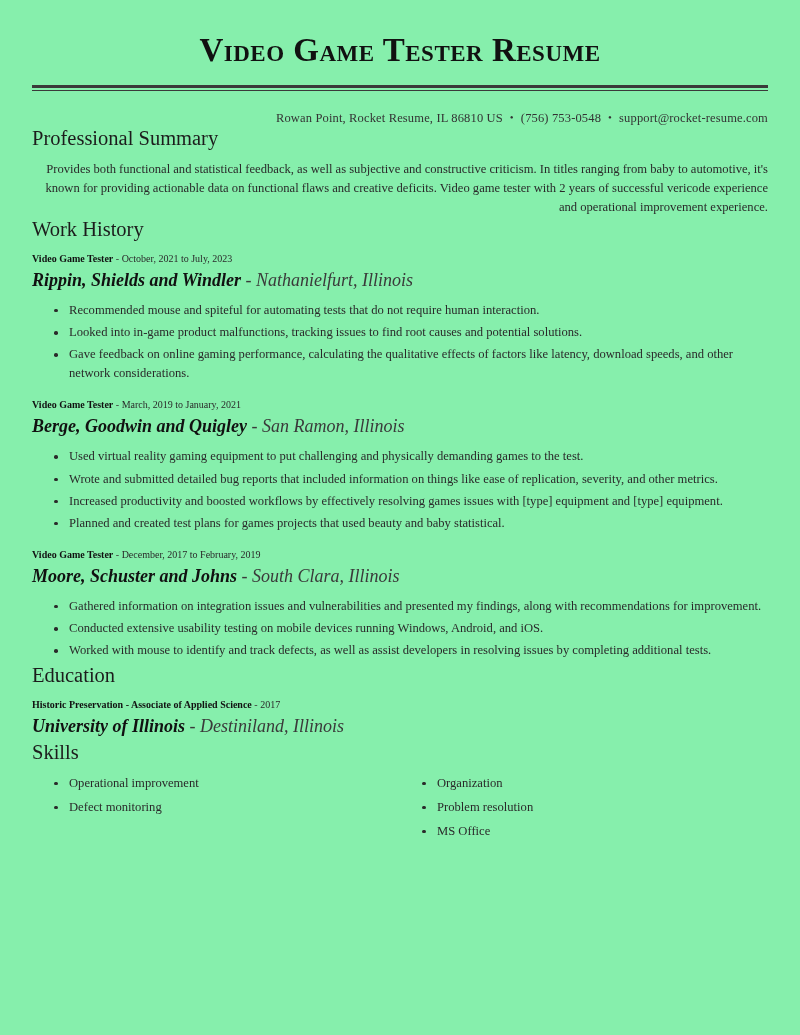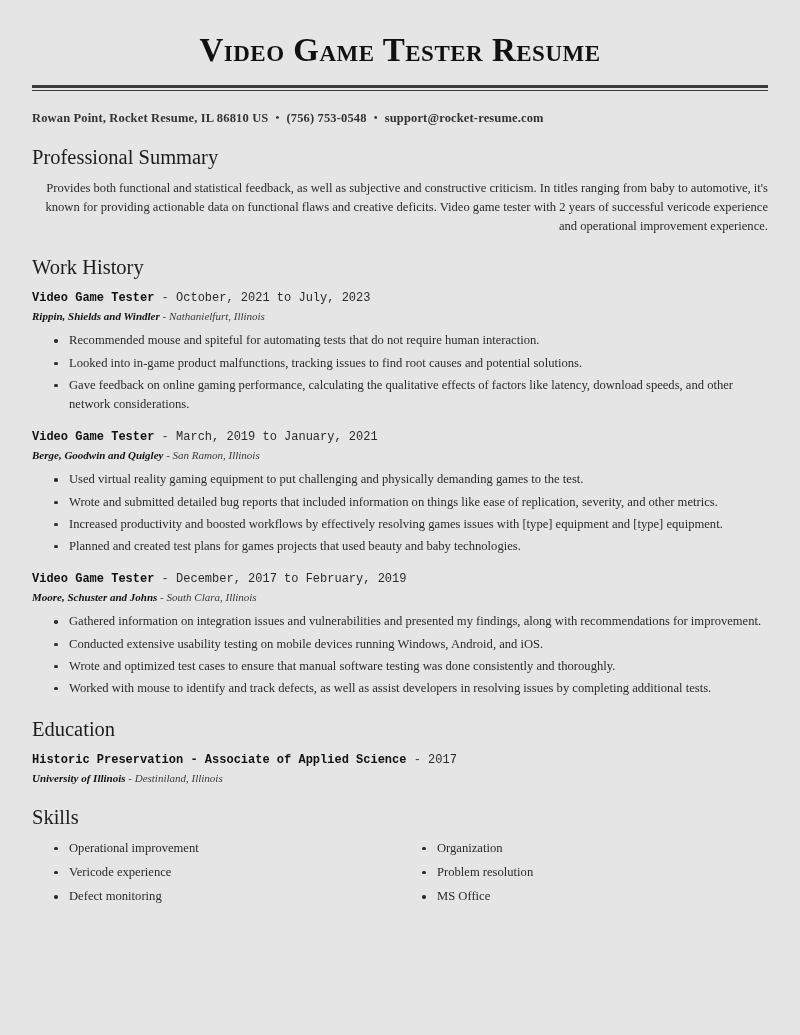--- a/index.html
+++ b/index.html
@@ -12,21 +12,21 @@
     height: 1035px;
     font-family: "Liberation Serif", "DejaVu Serif", serif;
     color: #222222;
     -webkit-font-smoothing: antialiased;
   }
   .page {
     width: 800px;
     height: 1035px;
     box-sizing: border-box;
     padding: 0 32px;
-    background: #e5e5e5;
+    background: #86efac;
     position: relative;
   }
   
   .resume-title {
     text-align: center;
     font-variant: small-caps;
     font-weight: 700;
     font-size: 33px;
     letter-spacing: 0.5px;
     color: #111111;
@@ -35,36 +35,34 @@
     line-height: 1.25;
   }
   .double-rule {
     margin-top: 14px;
     border-top: 3px solid #3a3a3a;
     border-bottom: 1px solid #3a3a3a;
     height: 2px;
     box-sizing: content-box;
   }
   .contact-line {
-    text-align: left;
+    text-align: right;
     font-size: 12.5px;
     color: #333333;
     margin-top: 20px;
     letter-spacing: 0.15px;
-    font-weight: bold;
   }
   .contact-sep {
     padding: 0 7px;
     font-size: 11px;
     position: relative;
     top: -1px;
   }
   
   .section {
-    margin-top: 19px;
   }
   .section-title {
     font-size: 20.5px;
     font-weight: 400;
     color: #1c1c1c;
     margin: 0 0 9px 0;
     line-height: 1.2;
   }
   .summary-text {
     font-size: 12.6px;
@@ -74,31 +72,30 @@
     text-align: right;
   }
   
   .entry {
     margin-top: 14px;
   }
   .entry:first-of-type {
     margin-top: 8px;
   }
   .entry-line1 {
-    font-size: 12px;
+    font-size: 10px;
     line-height: 1.5;
     color: #2a2a2a;
-    font-family: Liberation Mono, monospace;
   }
   .entry-role {
     font-weight: 700;
     color: #111111;
   }
   .entry-line2 {
-    font-size: 11px;
+    font-size: 18px;
     line-height: 1.5;
     color: #3a3a3a;
     margin-top: 1px;
   }
   .entry-company {
     font-weight: 700;
     font-style: italic;
     color: #111111;
   }
   .entry-location {
@@ -181,30 +178,29 @@
             <li>Gave feedback on online gaming performance, calculating the qualitative effects of factors like latency, download speeds, and other network considerations.</li>
           </ul>
         </div>
         <div class="entry">
           <div class="entry-line1"><span class="entry-role">Video Game Tester</span><span class="dash"> - </span><span>March, 2019 to January, 2021</span></div>
           <div class="entry-line2"><span class="entry-company">Berge, Goodwin and Quigley</span><span class="dash"> - </span><span class="entry-location">San Ramon, Illinois</span></div>
           <ul class="bullets">
             <li>Used virtual reality gaming equipment to put challenging and physically demanding games to the test.</li>
             <li>Wrote and submitted detailed bug reports that included information on things like ease of replication, severity, and other metrics.</li>
             <li>Increased productivity and boosted workflows by effectively resolving games issues with [type] equipment and [type] equipment.</li>
-            <li>Planned and created test plans for games projects that used beauty and baby technologies.</li>
+            <li>Planned and created test plans for games projects that used beauty and baby statistical.</li>
           </ul>
         </div>
         <div class="entry">
           <div class="entry-line1"><span class="entry-role">Video Game Tester</span><span class="dash"> - </span><span>December, 2017 to February, 2019</span></div>
           <div class="entry-line2"><span class="entry-company">Moore, Schuster and Johns</span><span class="dash"> - </span><span class="entry-location">South Clara, Illinois</span></div>
           <ul class="bullets">
             <li>Gathered information on integration issues and vulnerabilities and presented my findings, along with recommendations for improvement.</li>
             <li>Conducted extensive usability testing on mobile devices running Windows, Android, and iOS.</li>
-            <li>Wrote and optimized test cases to ensure that manual software testing was done consistently and thoroughly.</li>
             <li>Worked with mouse to identify and track defects, as well as assist developers in resolving issues by completing additional tests.</li>
           </ul>
         </div>
       </div>
   </div>
 
   <div class="section">
     <h2 class="section-title">Education</h2>
     <div id="education-entries">
         <div class="entry">
@@ -213,21 +209,20 @@
         </div>
       </div>
   </div>
 
   <div class="section">
     <h2 class="section-title">Skills</h2>
     <div class="skills-columns">
       <div class="skills-col">
         <ul class="bullets" id="skills-left">
             <li>Operational improvement</li>
-            <li>Vericode experience</li>
             <li>Defect monitoring</li>
           </ul>
       </div>
       <div class="skills-col">
         <ul class="bullets" id="skills-right">
             <li>Organization</li>
             <li>Problem resolution</li>
             <li>MS Office</li>
           </ul>
       </div>

